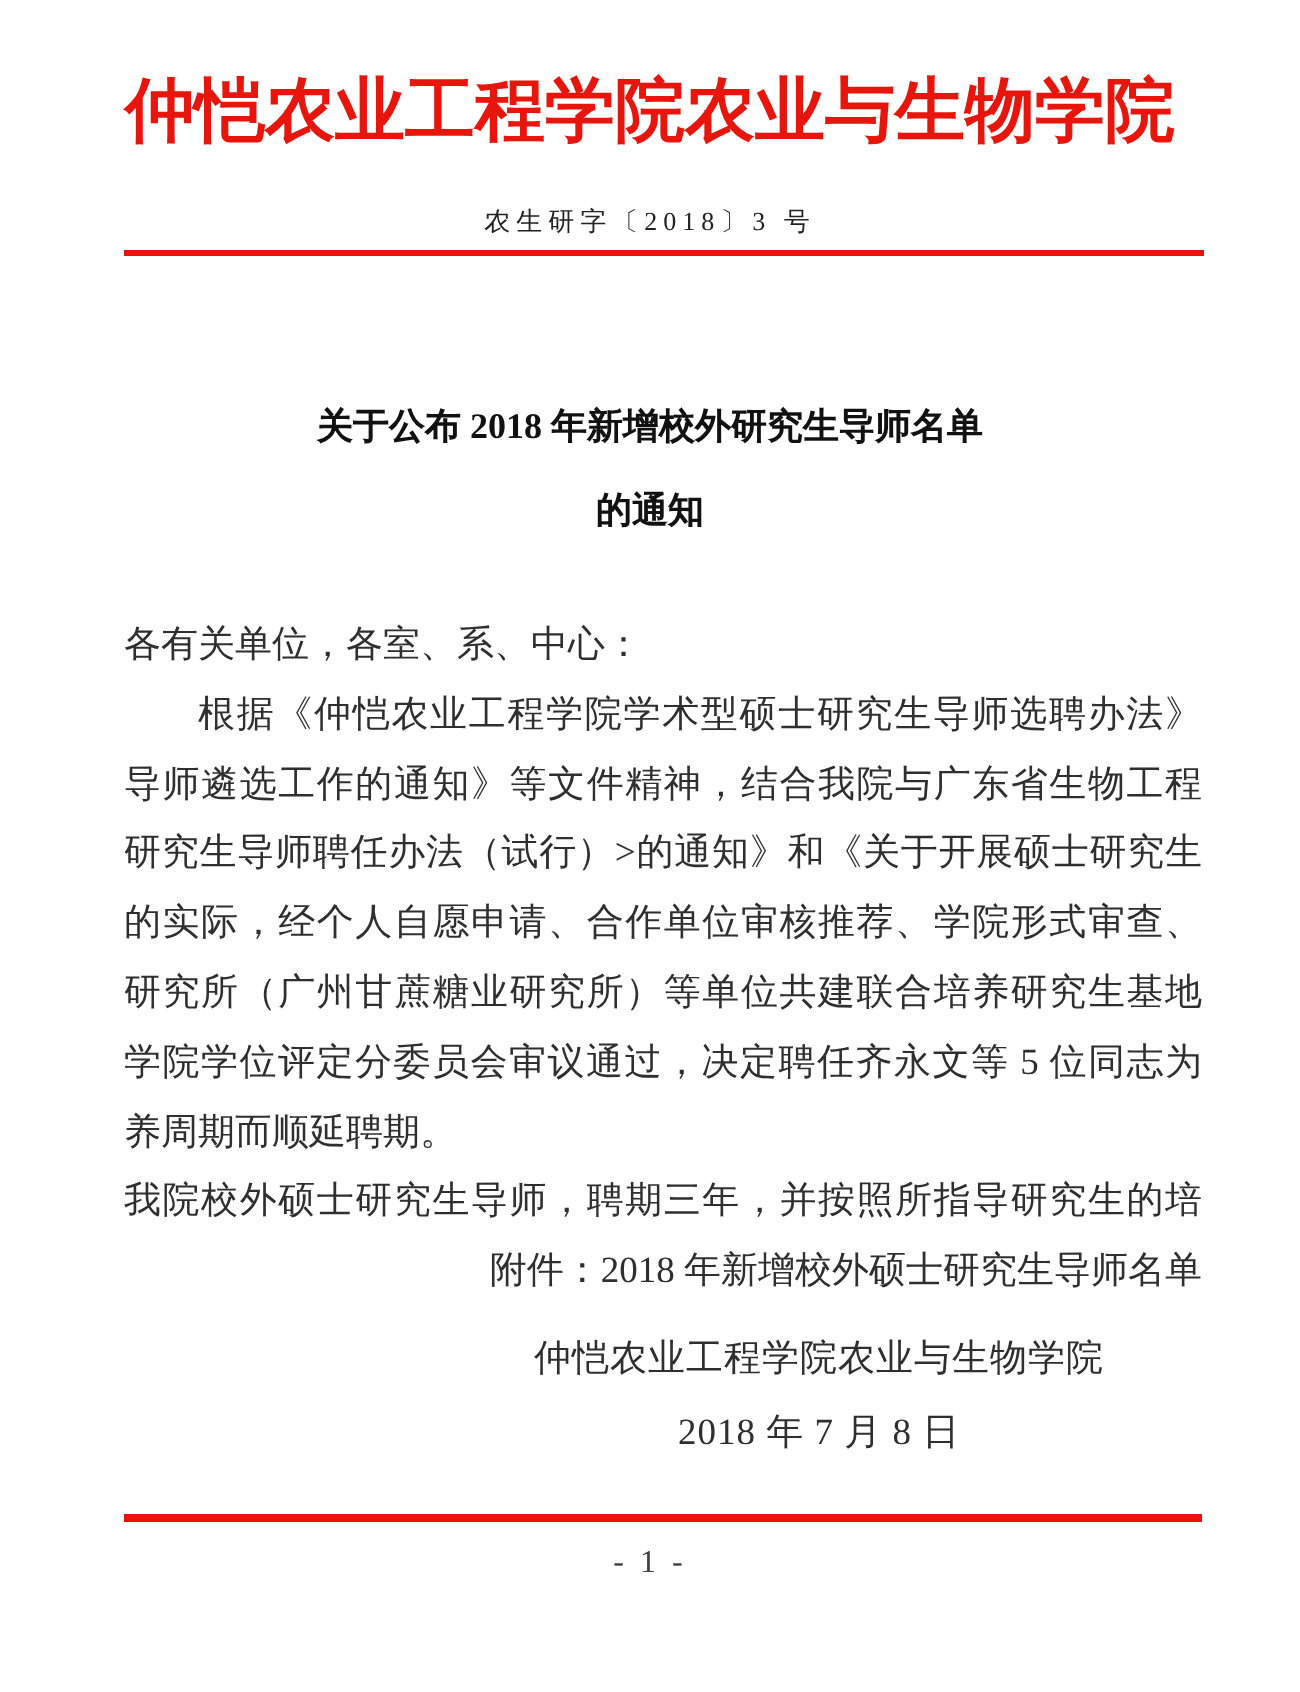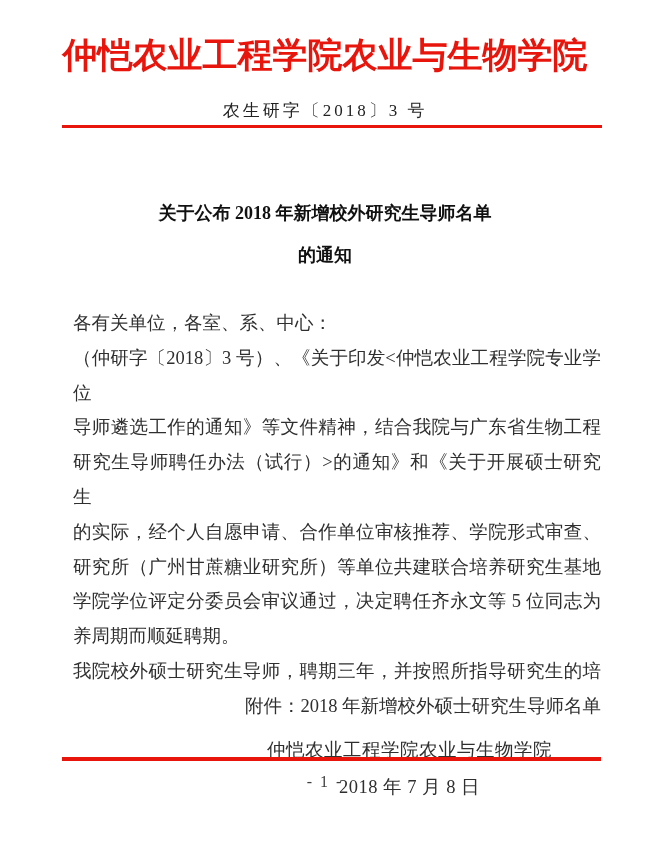--- a/index.html
+++ b/index.html
@@ -23,21 +23,21 @@
     padding-top: 33px;
     font-size: 35px;
     line-height: 46px;
     font-weight: 700;
     text-align: center;
     color: var(--accent-red);
     white-space: nowrap;
   }
   .doc-number {
     margin-top: 20px;
-    font-size: 17px;
+    font-size: 13px;
     line-height: 24px;
     text-align: center;
     letter-spacing: 3px;
     color: #222222;
   }
   .red-rule-top {
     margin: 2px 0 0 62px;
     width: 540px;
     height: 3px;
     background: var(--accent-red);
@@ -49,21 +49,21 @@
     font-weight: 700;
     text-align: center;
     color: var(--text-title);
   }
   .body-block {
     margin: 30px 49px 0 62px;
     font-size: 18.5px;
     line-height: 34.8px;
     color: var(--text-body);
   }
-  .body-line { text-align: left; margin-left: 11px; }
+  .body-line { text-align: left; }
   .body-line.fill {
     text-align: justify;
     text-align-last: justify;
     text-justify: inter-character;
   }
   .body-line.indent { padding-left: 37px; text-align: right; }
   .signature-block {
     margin: 8px 98px 0 auto;
     width: max-content;
     text-align: center;
@@ -103,21 +103,21 @@
 
   <div class="red-rule-top"></div>
 
   <div class="doc-title">
     <div>关于公布 2018 年新增校外研究生导师名单</div>
     <div>的通知</div>
   </div>
 
   <div class="body-block">
     <div class="body-line">各有关单位，各室、系、中心：</div>
-    <div class="body-line fill">（仲研字〔2018〕3 号）、《关于印发&lt;仲恺农业工程学院专业学位</div>
+    <div class="body-line indent fill">根据《仲恺农业工程学院学术型硕士研究生导师选聘办法》</div>
     <div class="body-line fill">导师遴选工作的通知》等文件精神，结合我院与广东省生物工程</div>
     <div class="body-line fill">研究生导师聘任办法（试行）&gt;的通知》和《关于开展硕士研究生</div>
     <div class="body-line fill">的实际，经个人自愿申请、合作单位审核推荐、学院形式审查、</div>
     <div class="body-line fill">研究所（广州甘蔗糖业研究所）等单位共建联合培养研究生基地</div>
     <div class="body-line fill">学院学位评定分委员会审议通过，决定聘任齐永文等 5 位同志为</div>
     <div class="body-line">养周期而顺延聘期。</div>
     <div class="body-line fill">我院校外硕士研究生导师，聘期三年，并按照所指导研究生的培</div>
     <div class="body-line indent">附件：2018 年新增校外硕士研究生导师名单</div>
   </div>
 

